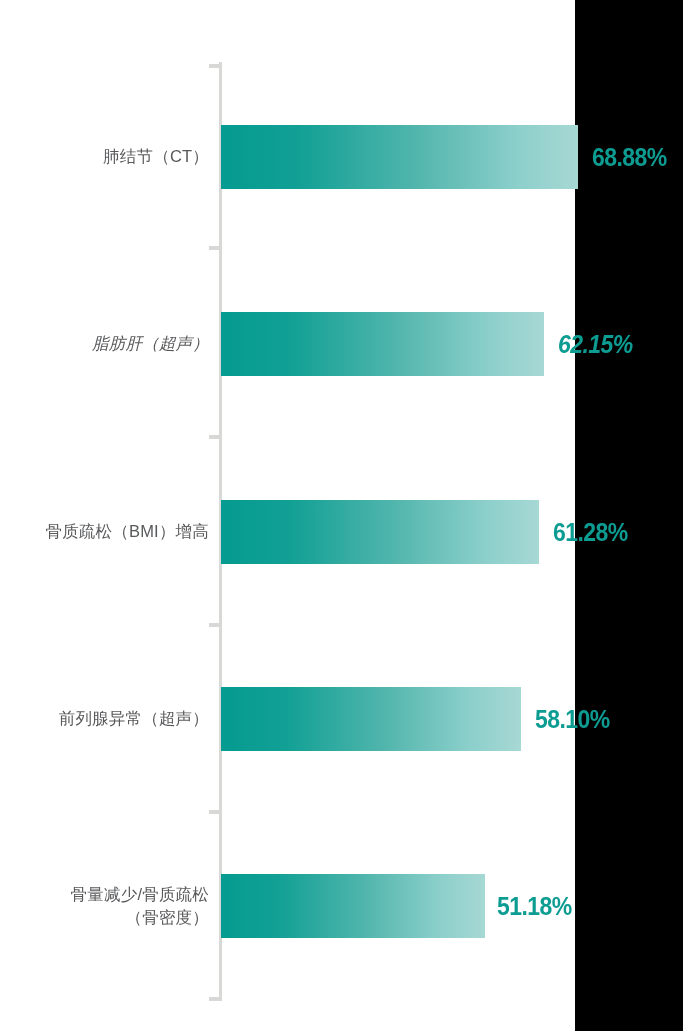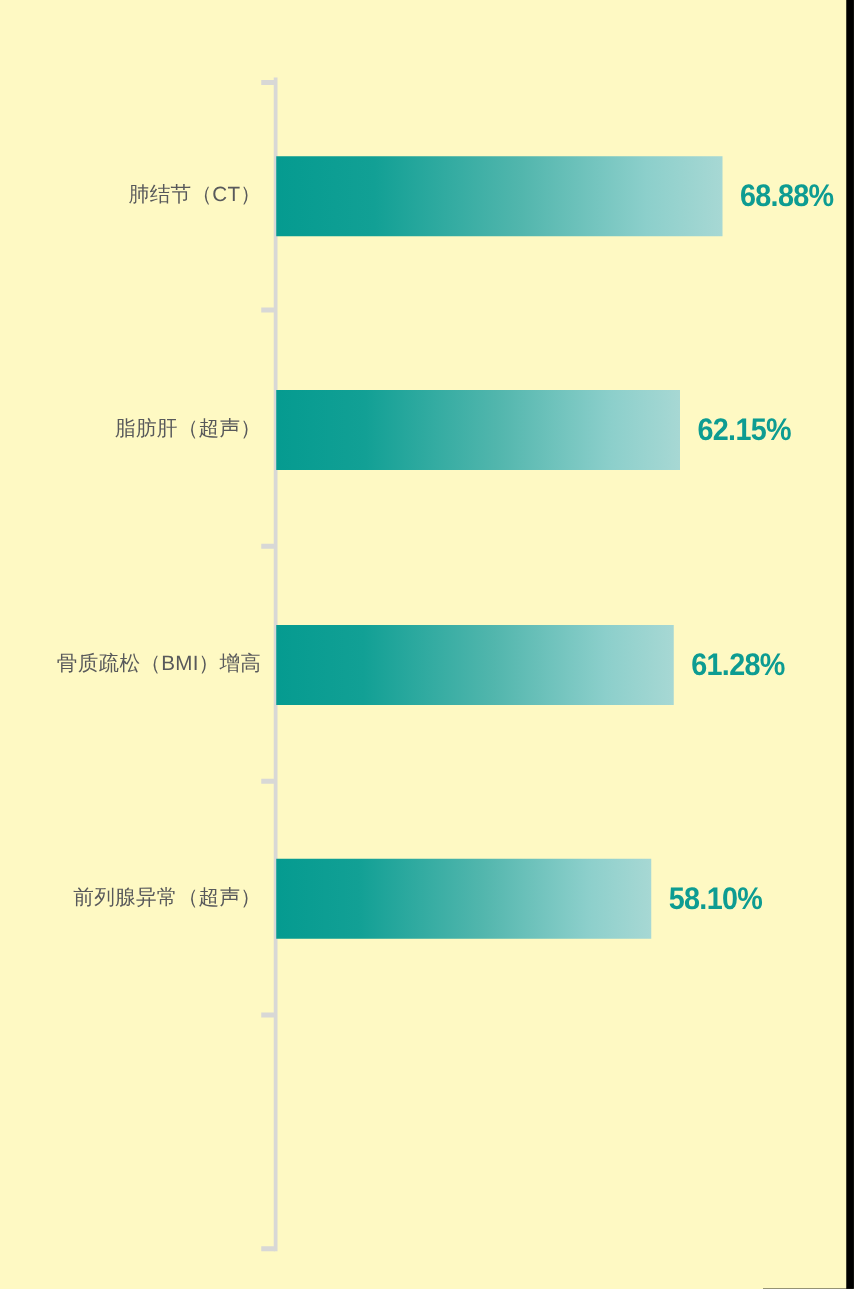--- a/index.html
+++ b/index.html
@@ -12,23 +12,23 @@
     height: 1031px;
     overflow: hidden;
     font-family: "Liberation Sans", "DejaVu Sans", sans-serif;
     position: relative;
   }
 
   #chart-root {
     position: absolute;
     left: 0;
     top: 0;
-    width: 677px;
+    width: 575px;
     height: 1031px;
-    background: #fef9c3;
+    background: #ffffff;
   }
 
   
   .axis-line {
     position: absolute;
     left: 219px;
     top: 62px;
     width: 3px;
     height: 939px;
     background: #d8d8d6;
@@ -107,21 +107,21 @@
   <div class="axis-tick" style="top:997px;"></div>
 
   <div class="row" style="top:125px;">
     <div class="cat-label">
       <span>肺结节（CT）</span>
     </div>
     <div class="bar" style="width:357px;"></div>
     <div class="bar-value" style="left:592px;">68.88%</div>
   </div>
 
-  <div class="row" style="top:312px;">
+  <div class="row" style="top:312px;font-style:italic;">
     <div class="cat-label">
       <span>脂肪肝（超声）</span>
     </div>
     <div class="bar" style="width:323px;"></div>
     <div class="bar-value" style="left:558px;">62.15%</div>
   </div>
 
   <div class="row" style="top:500px;">
     <div class="cat-label">
       <span>骨质疏松（BMI）增高</span>
@@ -131,14 +131,22 @@
   </div>
 
   <div class="row" style="top:687px;text-decoration:underline;">
     <div class="cat-label">
       <span>前列腺异常（超声）</span>
     </div>
     <div class="bar" style="width:300px;"></div>
     <div class="bar-value" style="left:535px;">58.10%</div>
   </div>
 
+  <div class="row" style="top:874px;">
+    <div class="cat-label">
+      <span>骨量减少/骨质疏松</span>
+      <span class="l2">（骨密度）</span>
+    </div>
+    <div class="bar" style="width:264px;"></div>
+    <div class="bar-value" style="left:497px;">51.18%</div>
+  </div>
 
 </div>
 
 </body></html>

